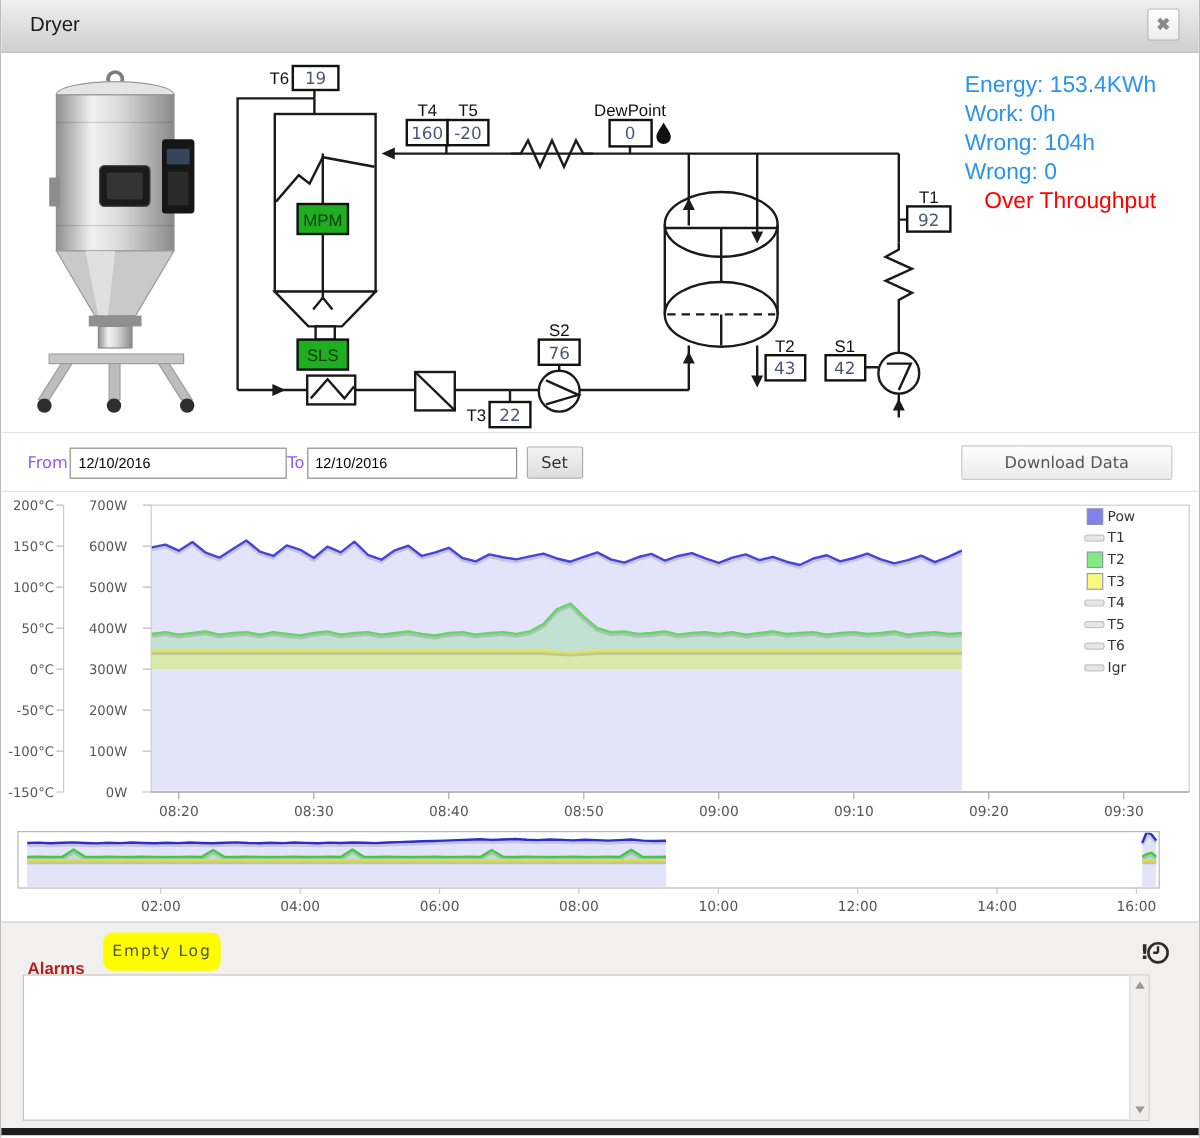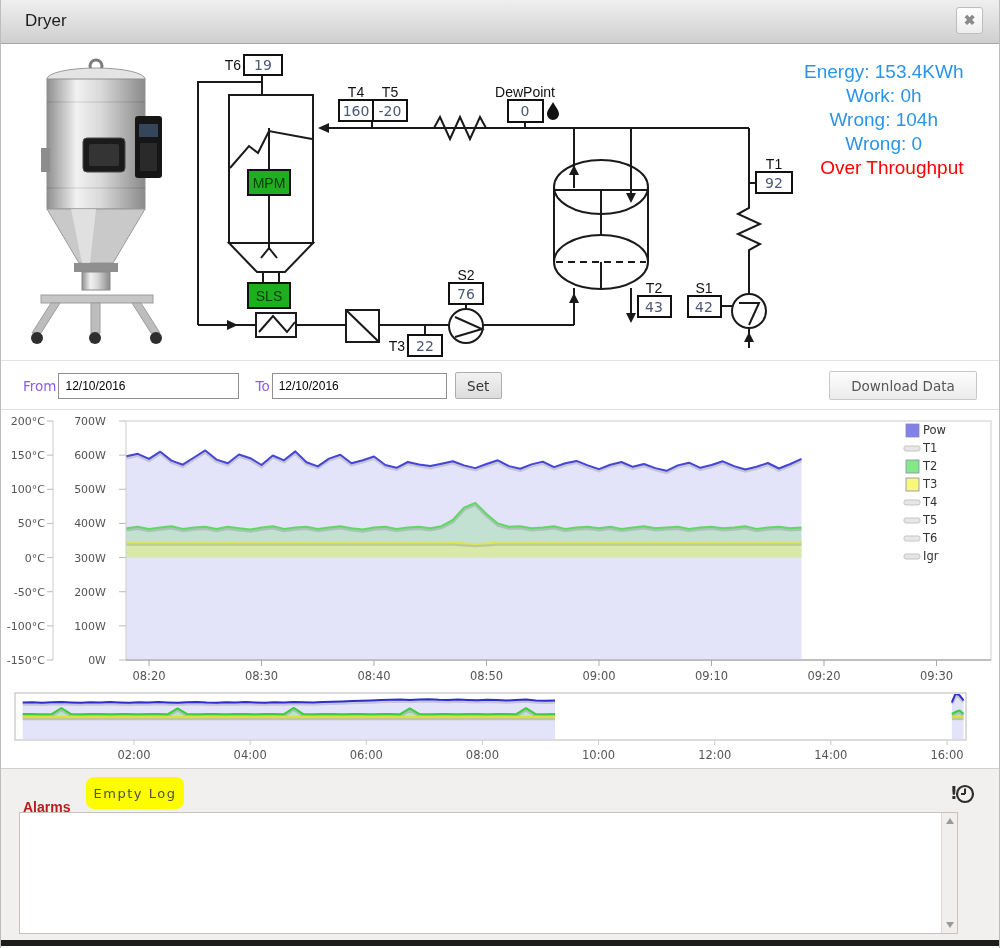--- a/index.html
+++ b/index.html
@@ -26,41 +26,41 @@
     width: 27px; height: 27px;
     background: linear-gradient(#ffffff,#ededed);
     border: 1px solid #bdbdbd; border-radius: 3px;
     color: #8a8a8a; font-size: 14px; font-weight: bold;
     text-align: center; line-height: 25px; cursor: pointer;
   }
   
   #schematic-section { height: 317px; position: relative; border-bottom: 1px solid #e3e3e3; background:#fff; }
   #schematic-svg { position:absolute; left:0; top:0; }
   #stats { position: absolute; left: 803px; top: 16px; font-size: 19px; line-height: 24px; }
-  #stats .info { color: #2b94ea; text-align: center; }
+  #stats .info { color: #2b94ea; }
   #stats .alert { color: #ff0000; text-align: right; }
   
   #controls-section { height: 49px; position: relative; border-bottom: 1px solid #e0e0e0; background:#fff; }
   #controls-section .row { position:absolute; left:22px; top:11px; display:flex; align-items:center; }
   #controls-section label { font-size: 13.5px; color:#8b5cf6; font-family:"DejaVu Sans",sans-serif; }
   #controls-section input {
     height: 26px; border: 1px solid #8f8f8f; padding: 0 6px;
     font-size: 12px; color:#000000; font-family:Liberation Sans, sans-serif; background:#fff;
   }
   #from-input { width: 181px; margin-left:2px; }
   #to-input   { width: 175px; margin-left:2px; }
-  #controls-section .to-label { margin-left: 16px; }
+  #controls-section .to-label { margin-left: 0; }
   #set-btn {
     margin-left: 8px; width: 47px; height: 27px;
     background: linear-gradient(#f2f2f2,#dddddd);
     border: 1px solid #adadad; border-radius: 2px;
     font-size: 13.5px; color:#333; font-family:"DejaVu Sans",sans-serif; cursor:pointer;
   }
   #download-btn {
-    position: absolute; right: 22px; top: 10px; width: 148px; height: 29px;
+    position: absolute; right: 22px; top: 10px; width: 176px; height: 29px;
     background: linear-gradient(#fdfdfd,#ebebeb);
     border: 1px solid #c8c8c8; border-radius: 2px;
     font-size: 13.5px; color: #555; font-family:"DejaVu Sans",sans-serif; cursor:pointer;
   }
   
   #chart-section { height: 358px; position: relative; background: #fff; }
   
   #alarms-section { height: 172px; position: relative; background: #f1f0ee; border-top: 1px solid #d0d0d0; }
   #alarms-title { position:absolute; left:22px; top:30px; font-size:14px; font-weight:bold; color:#b91c1c; }
   #empty-log-btn {

